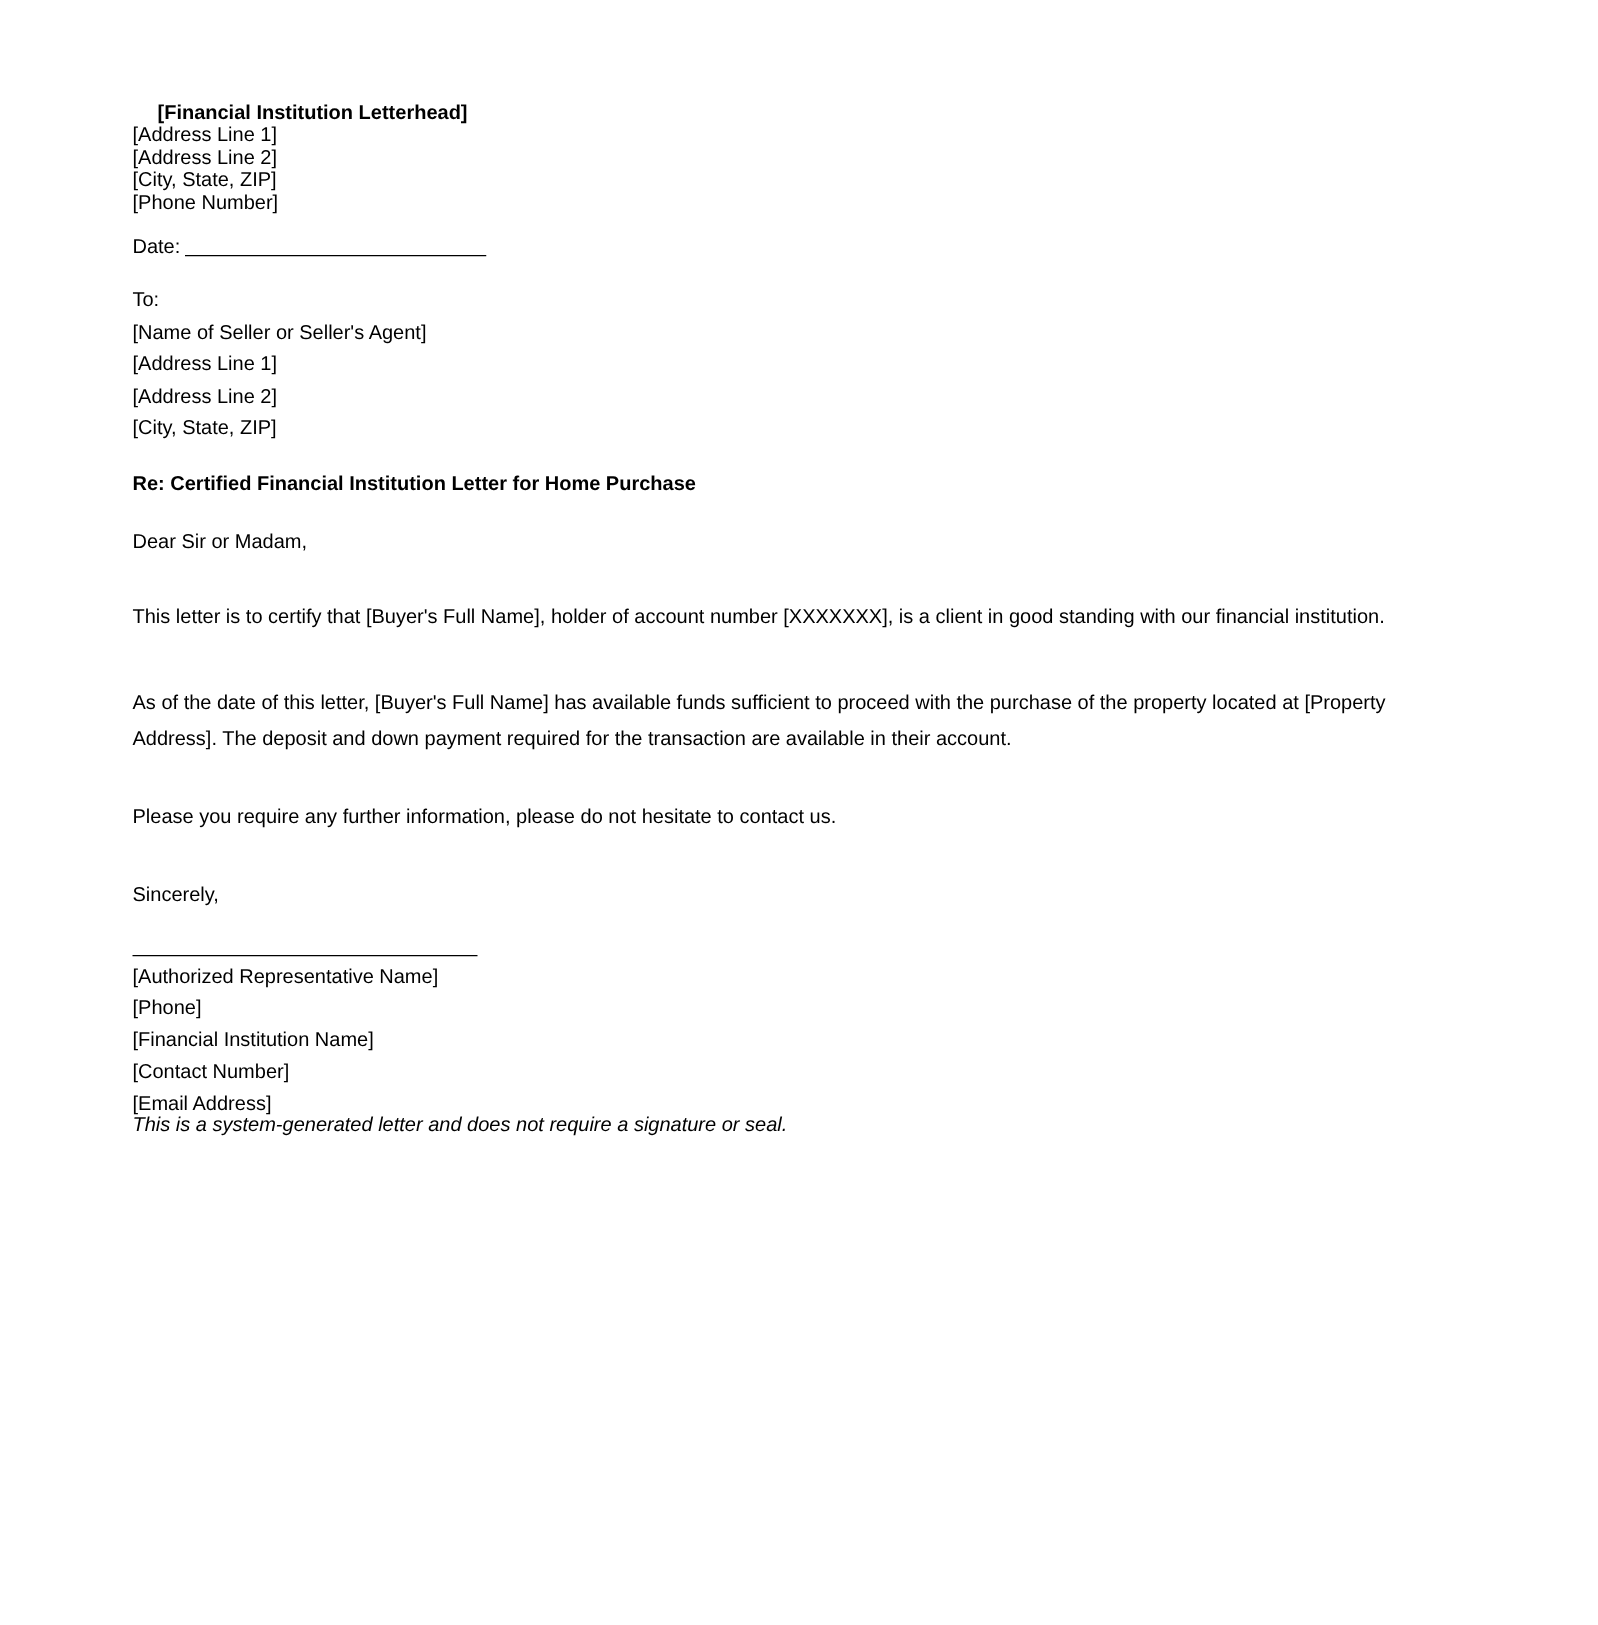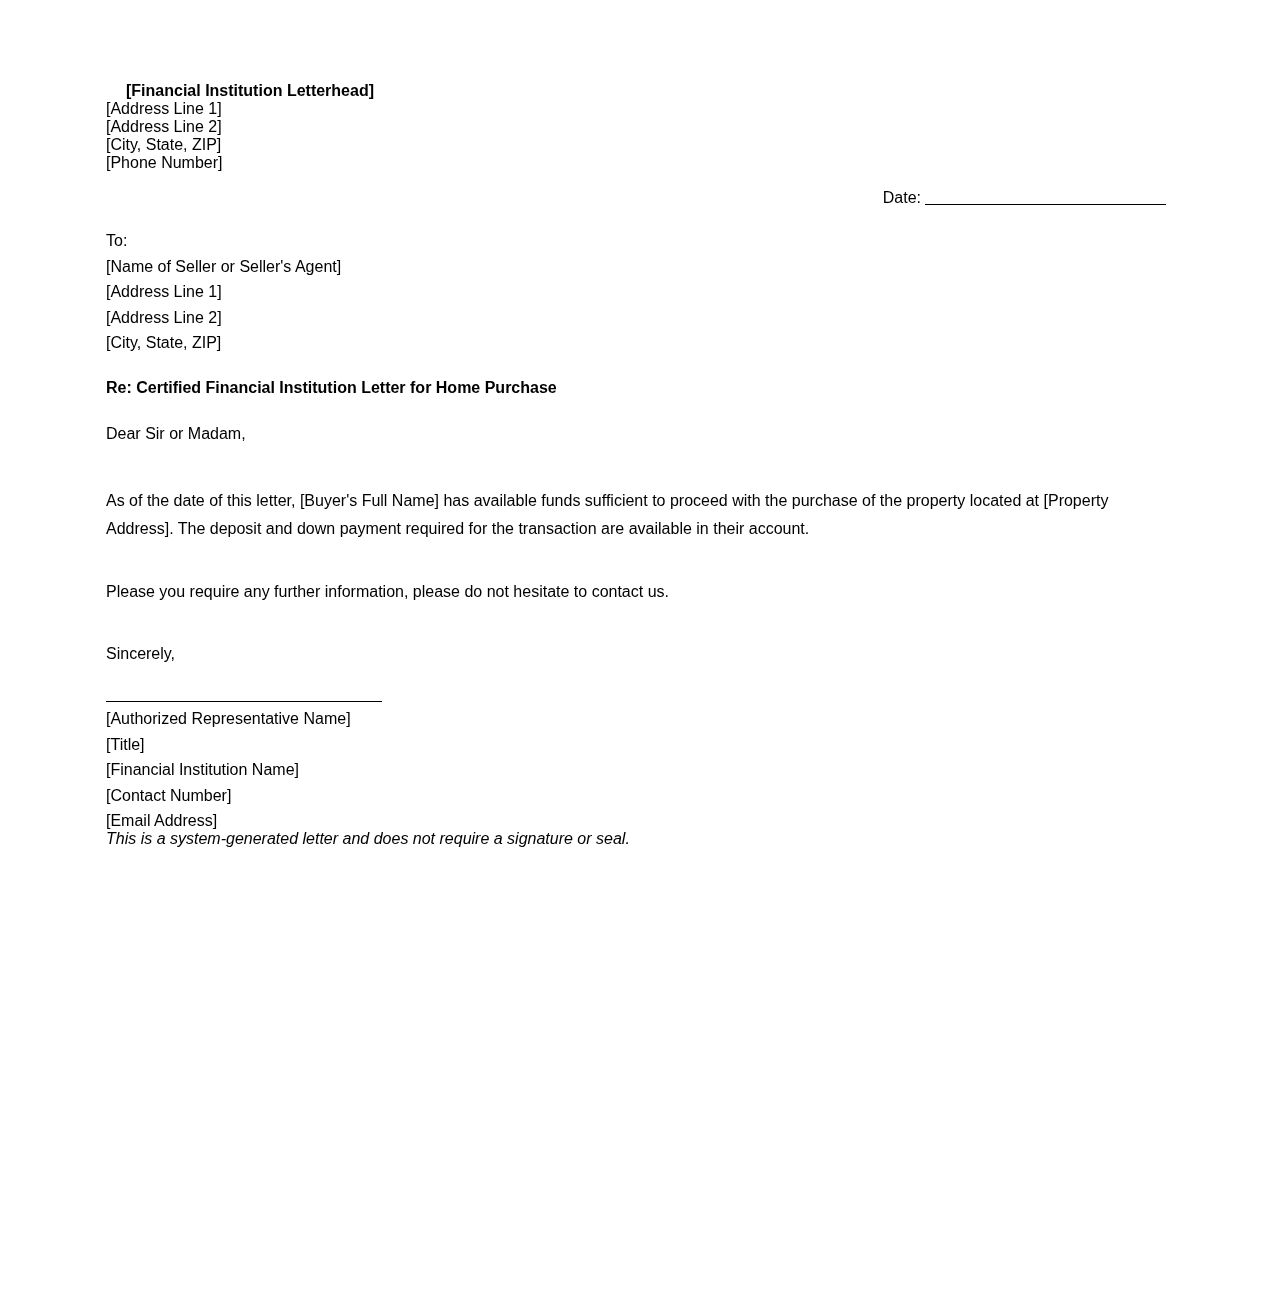--- a/index.html
+++ b/index.html
@@ -27,21 +27,20 @@
       height: 18px;
       white-space: nowrap;
     }
     .letterhead .bold { font-weight: bold; padding-left: 20px; }
     .date-row {
       margin-top: 16px;
       height: 20px;
       line-height: 20px;
       display: flex;
       align-items: flex-end;
-      justify-content: flex-end;
     }
     .date-underline {
       display: inline-block;
       width: 241px;
       height: 0;
       border-bottom: 1px solid #000;
       margin-left: 4px;
       margin-bottom: 3px;
     }
     .recipient {
@@ -113,30 +112,31 @@
     <span class="line">[Name of Seller or Seller's Agent]</span>
     <span class="line">[Address Line 1]</span>
     <span class="line">[Address Line 2]</span>
     <span class="line">[City, State, ZIP]</span>
   </div>
 
   <div class="subject">Re: Certified Financial Institution Letter for Home Purchase</div>
 
   <div class="salutation">Dear Sir or Madam,</div>
 
+  <p class="para first" style="margin-bottom:0;">This letter is to certify that [Buyer's Full Name], holder of account number [XXXXXXX], is a client in good standing with our financial institution.</p>
   <p class="para" style="margin-bottom:0;margin-top:41px;">As of the date of this letter, [Buyer's Full Name] has available funds sufficient to proceed with the purchase of the property located at [Property Address]. The deposit and down payment required for the transaction are available in their account.</p>
   <p class="para" style="margin-bottom:0;">Please you require any further information, please do not hesitate to contact us.</p>
 
   <div class="closing">Sincerely,</div>
 
   <div class="sig-line"></div>
 
   <div class="signature">
     <span class="line">[Authorized Representative Name]</span>
-    <span class="line">[Title]</span>
+    <span class="line">[Phone]</span>
     <span class="line">[Financial Institution Name]</span>
     <span class="line">[Contact Number]</span>
     <span class="line">[Email Address]</span>
   </div>
 
   <div class="disclaimer">This is a system-generated letter and does not require a signature or seal.</div>
 
 </div>
 
 </body></html>

